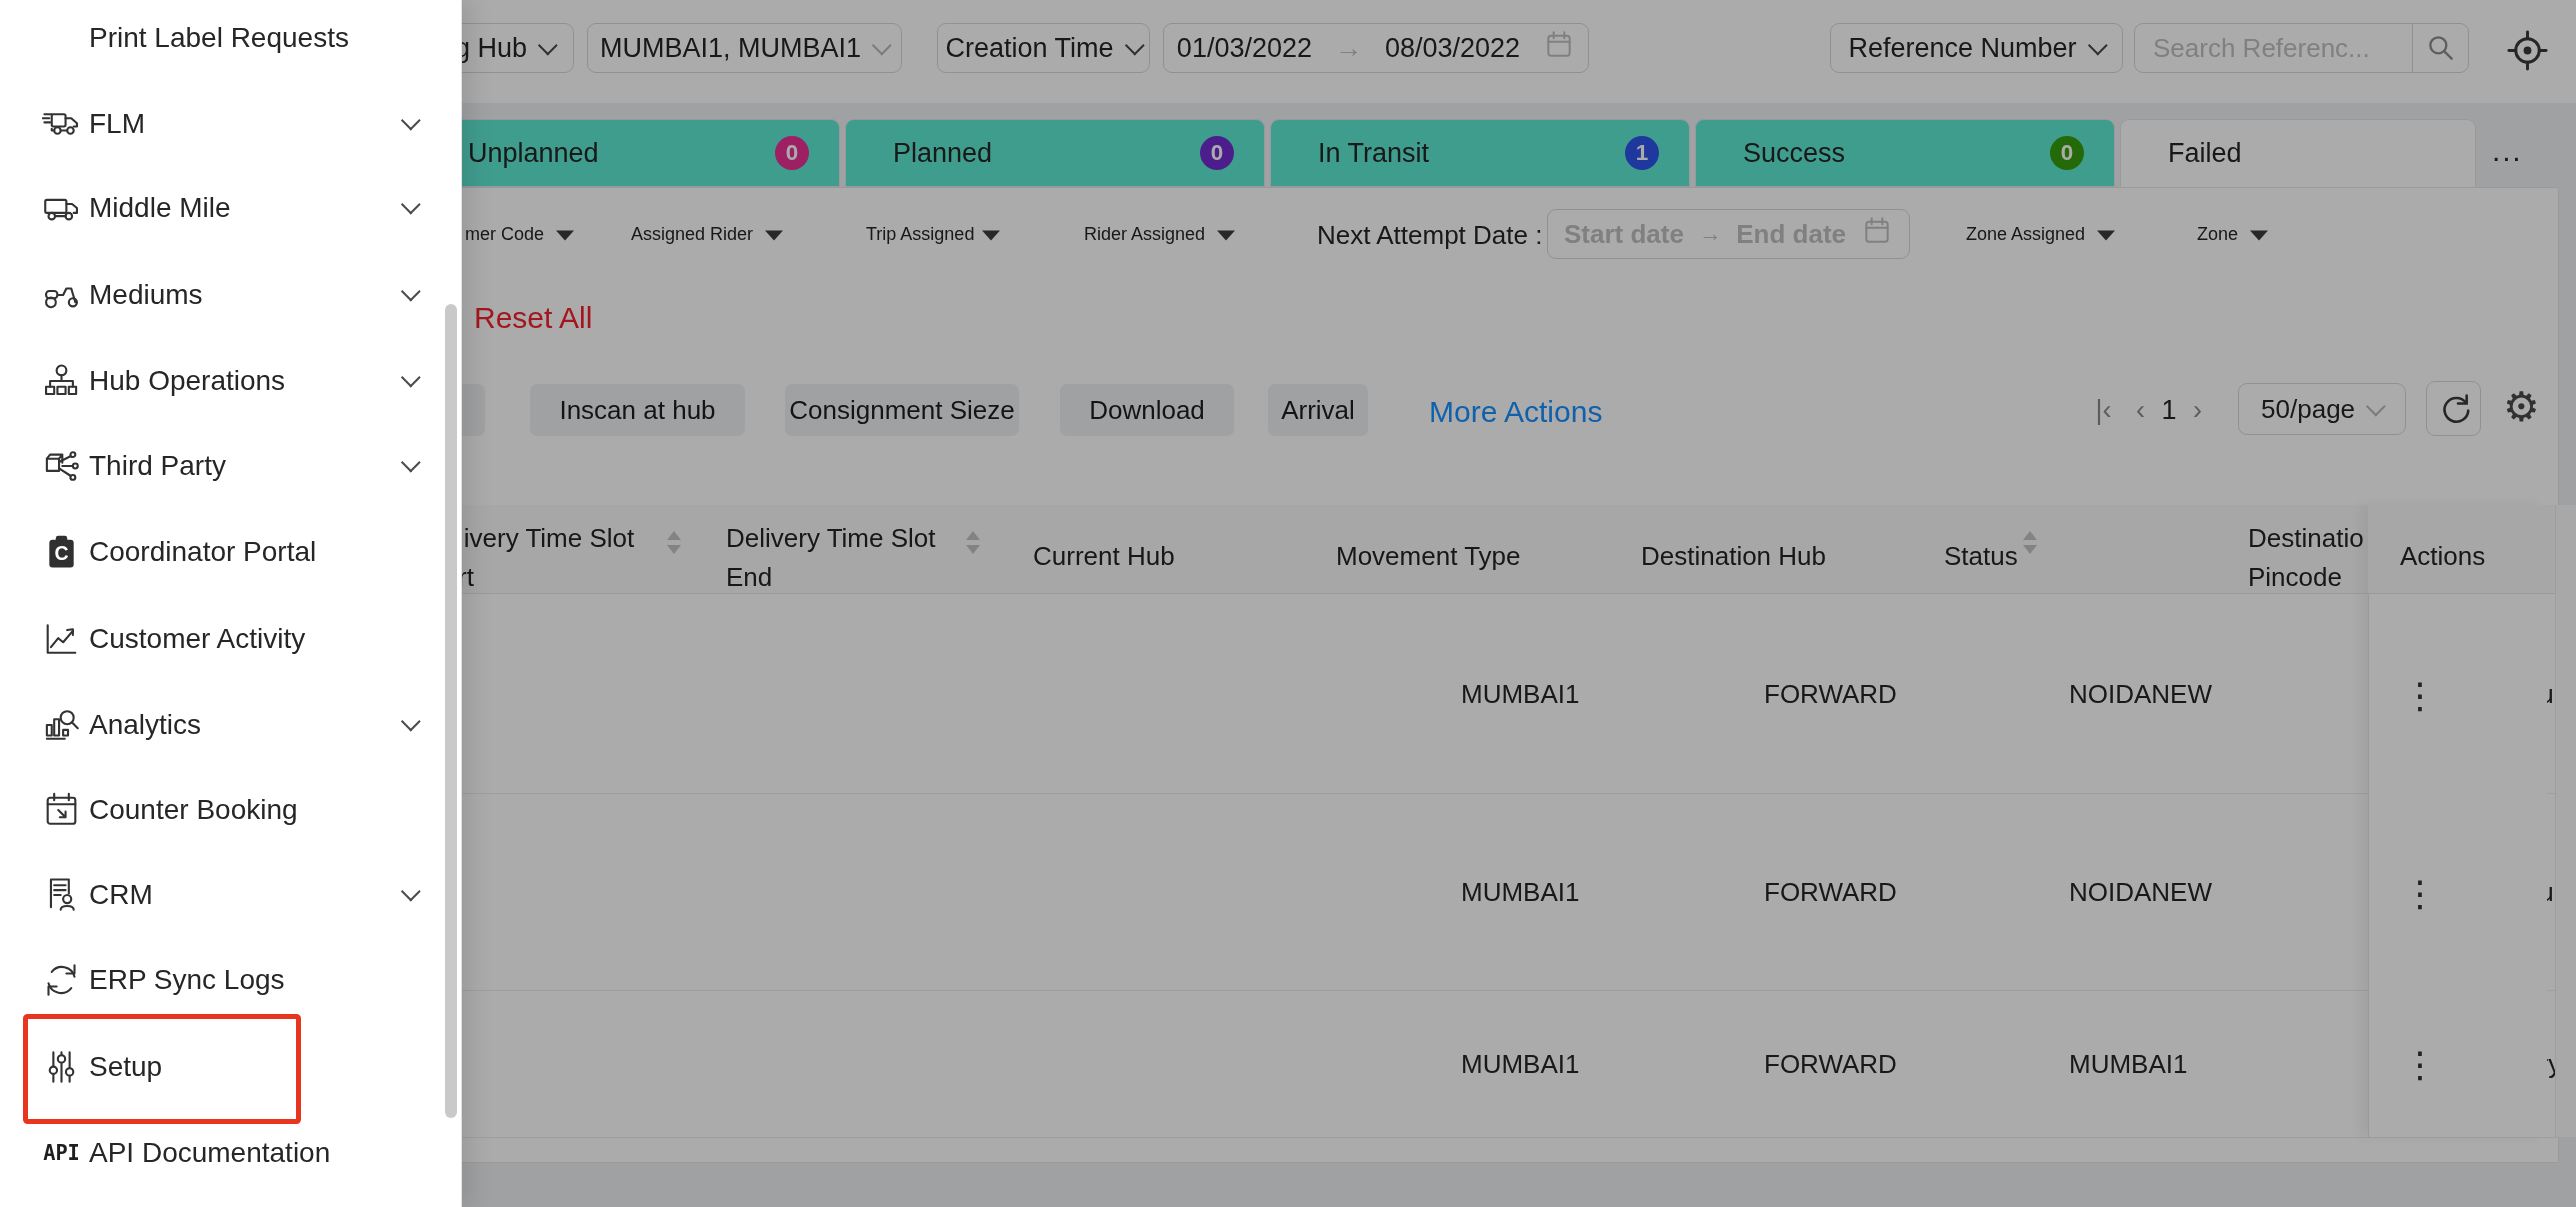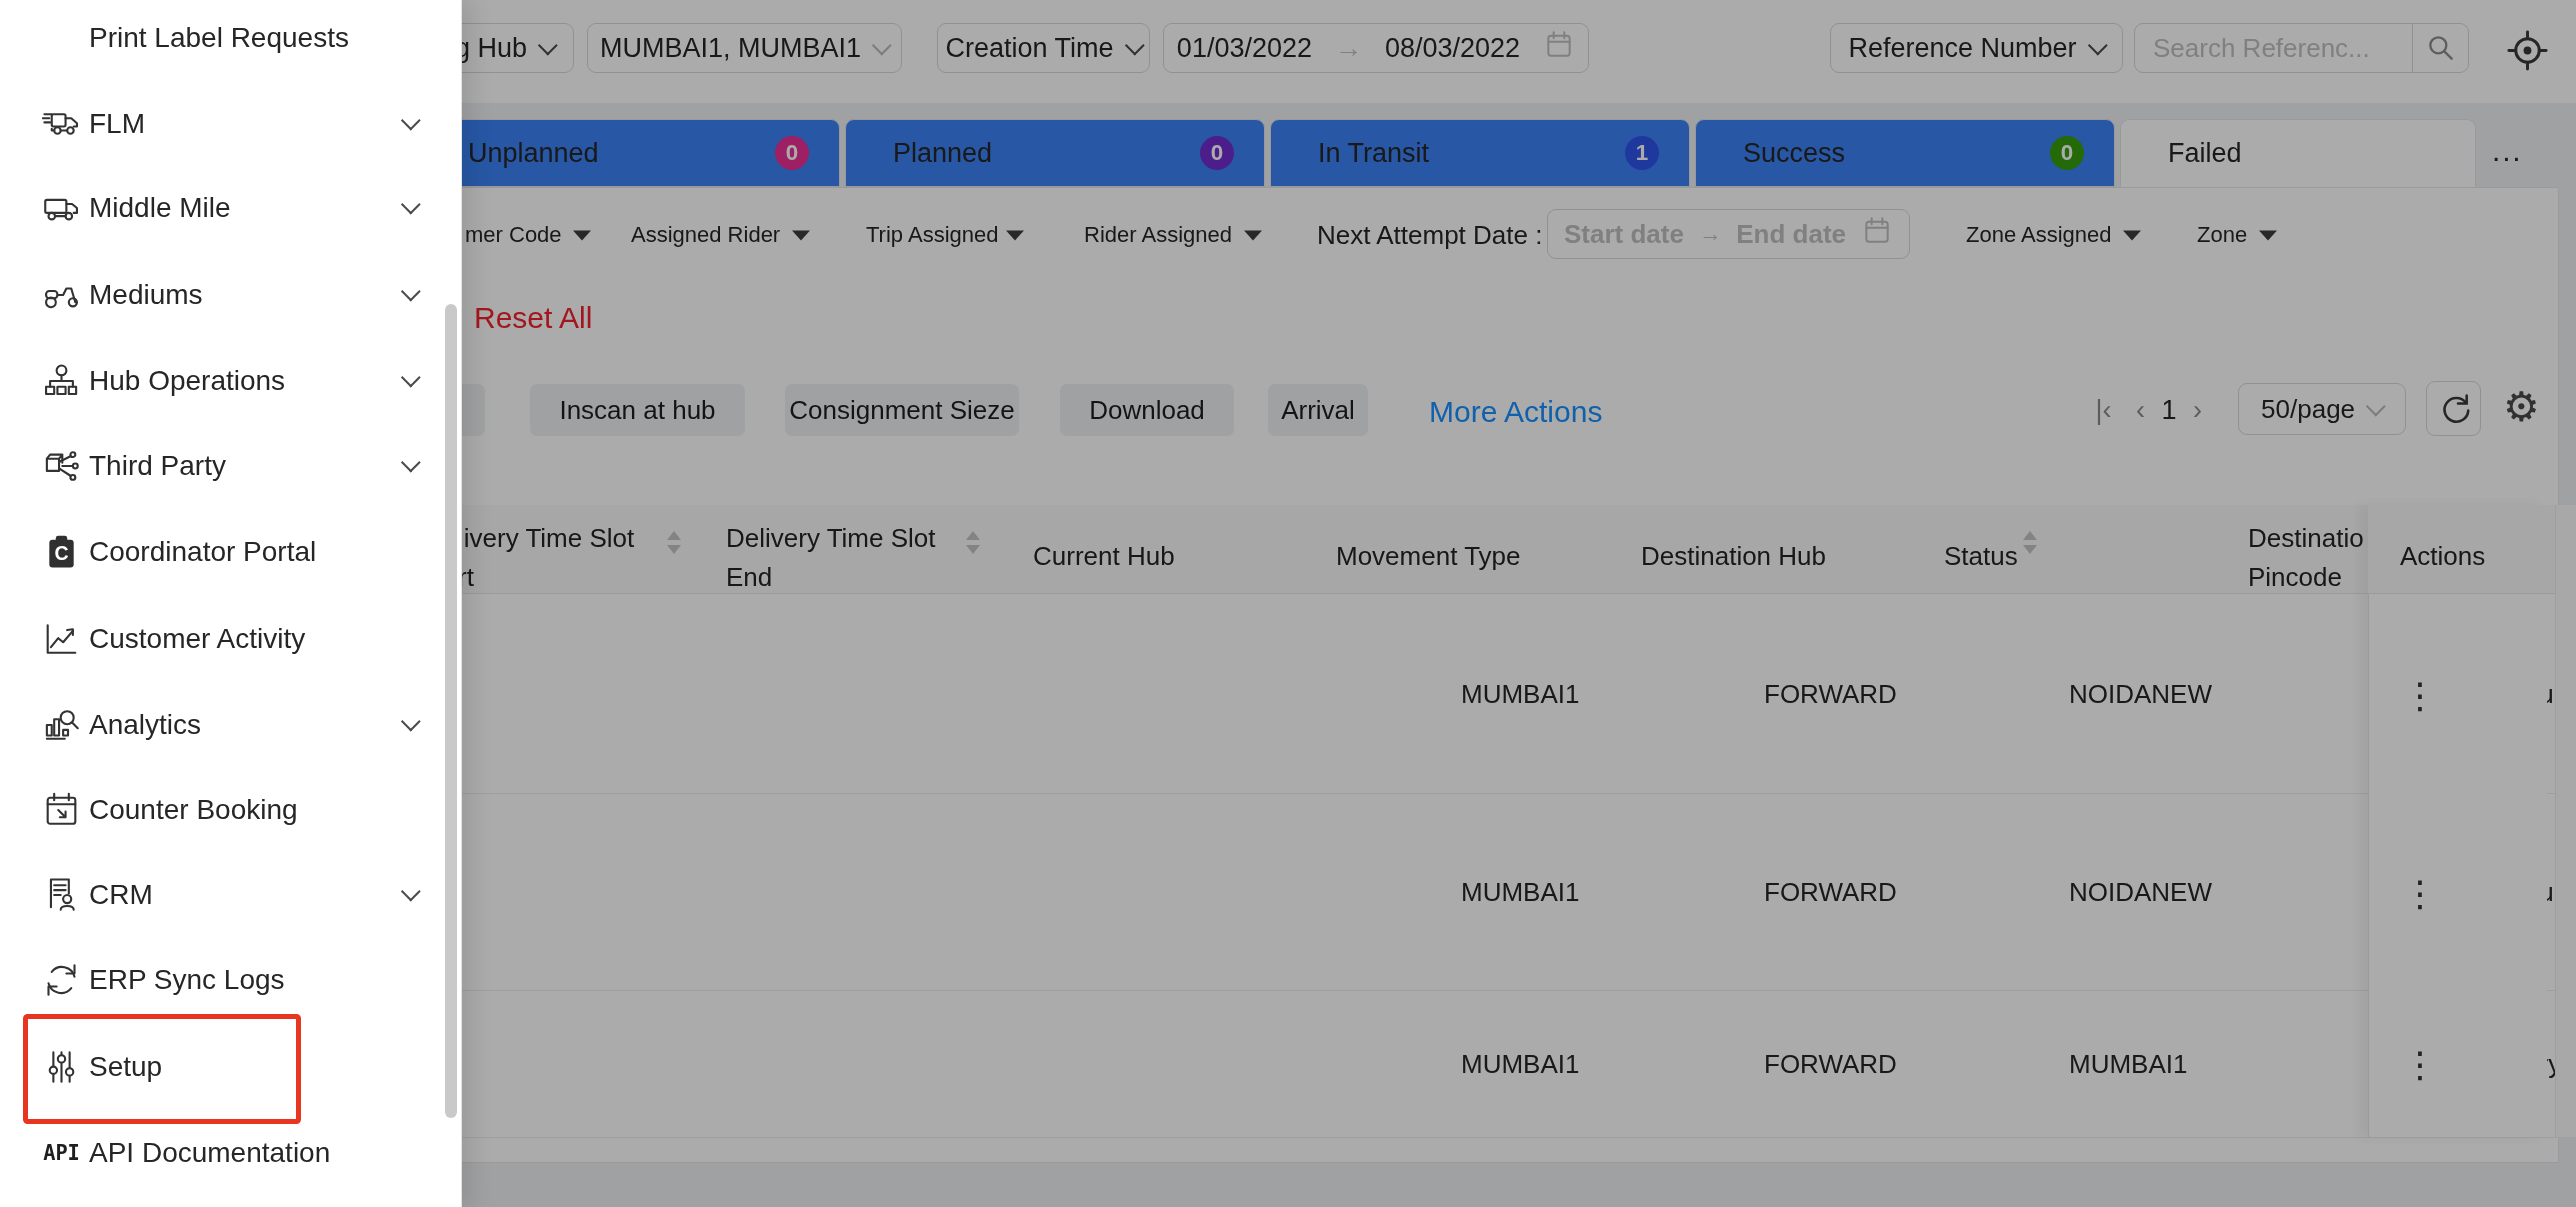--- a/index.html
+++ b/index.html
@@ -17,35 +17,35 @@
   .chev.gray{border-color:#b9b9b9;}
   .search-wrap{display:flex;align-items:center;background:#fff;border:1.8px solid #d9d9d9;
     border-radius:9px;box-sizing:border-box;height:50px;overflow:hidden;}
   .search-wrap input{border:0;outline:0;background:transparent;flex:1;font-size:26px;
     padding:0 0 0 18px;color:#262626;font-family:inherit;min-width:0;}
   .search-wrap input::placeholder{color:#bfbfbf;}
   .search-zone{width:55px;height:100%;border-left:1.8px solid #d9d9d9;display:flex;
     align-items:center;justify-content:center;}
 
   
-  .tab{position:absolute;top:119px;height:68px;background:#3b82f6;border:0.9px solid #e3e5e7;
+  .tab{position:absolute;top:119px;height:68px;background:#5eead4;border:0.9px solid #e3e5e7;
     border-radius:9px 9px 0 0;box-sizing:border-box;display:flex;align-items:center;}
   .tab.active{background:#ffffff;border-bottom-color:#ffffff;}
   .tab-label{margin-left:47px;font-size:27px;color:#262626;}
   .pill{position:absolute;right:30px;min-width:34px;height:34px;border-radius:17px;
     color:#fff;font-size:22.4px;font-weight:bold;display:flex;align-items:center;justify-content:center;}
   .tab-overflow{position:absolute;font-size:30px;color:#262626;letter-spacing:1.8px;}
 
   
   .panel-bg{left:428px;top:187px;width:2131px;height:976px;background:#ffffff;
     border:0.9px solid #e6e6e6;box-sizing:border-box;border-radius:1.8px;}
 
   
   .chip{position:absolute;top:213px;height:43px;display:flex;align-items:center;gap:11.6px;
-    font-size:22px;color:#262626;cursor:pointer;}
+    font-size:18px;color:#262626;cursor:pointer;}
   .fcaret{width:0;height:0;border:9px solid transparent;border-top:10.7px solid #3d3d3d;
     transform:translateY(5.4px);}
   .plain-label{font-size:26px;color:#262626;}
   .date-input{display:flex;align-items:center;justify-content:space-between;
     border:1.8px solid #d9d9d9;border-radius:9px;box-sizing:border-box;
     padding:0 16px;color:#bfbfbf;font-size:26px;background:#fff;font-weight:bold;}
   .link{font-size:30px;}
 
   
   .abtn{position:absolute;top:384px;height:52px;background:#edf1f4;border-radius:7.2px;

